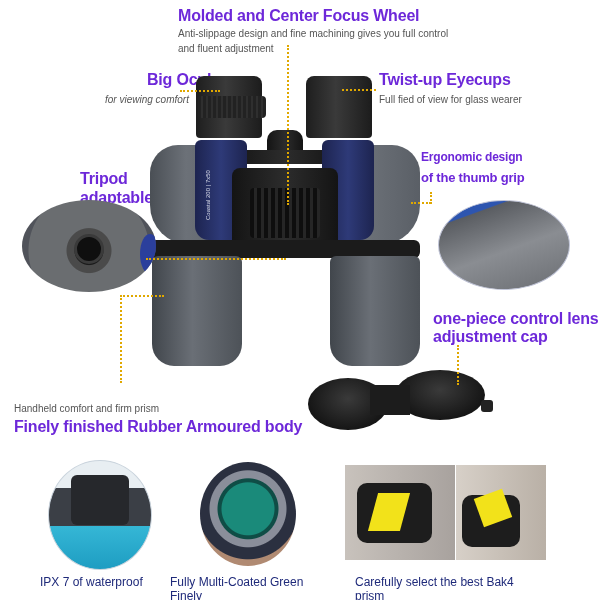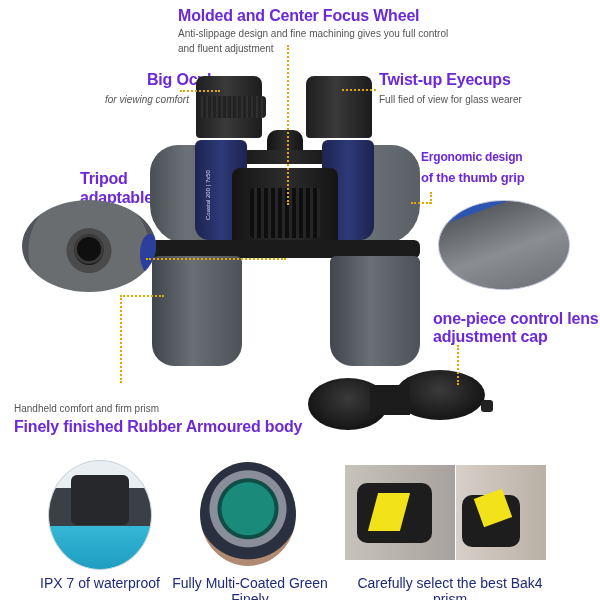--- a/index.html
+++ b/index.html
@@ -2,21 +2,21 @@
 <html><head>
 <meta charset="utf-8">
 <style>
   html, body { margin:0; padding:0; }
   body { width:600px; height:600px; background:#ffffff; position:relative; overflow:hidden; font-family:"Liberation Sans", sans-serif; }
   .abs { position:absolute; }
   .h { color:#6d28d9; font-weight:normal; letter-spacing:-0.2px; }
   .sub { color:#555; font-size:10px; }
   .dot-h { position:absolute; height:0; border-top:2px dotted #e0a800; }
   .dot-v { position:absolute; width:0; border-left:2px dotted #e0a800; }
-  .caption { position:absolute; font-size:14px; color:#1f2a7a; text-align:center; }
+  .caption { position:absolute; font-size:12px; color:#1f2a7a; }
   
   .eyecup { position:absolute; background:linear-gradient(90deg,#1e1e1e,#3a3a3a 45%,#1c1c1c); border-radius:8px 8px 4px 4px; }
   .ring { position:absolute; background:repeating-linear-gradient(90deg,#222 0 3px,#2f2f2f 3px 5px); border-radius:4px; }
   .body-gray { position:absolute; background:linear-gradient(90deg,#4a4f55,#6c7178 40%,#5a5f66); }
   .blue { position:absolute; background:linear-gradient(90deg,#1d2450,#2e3a78 50%,#1d2450); }
   .barrel { position:absolute; background:linear-gradient(90deg,#41464c,#6a6f76 45%,#4d5258); border-radius:6px 6px 22px 22px; }
   .band { position:absolute; background:#1b1b1b; }
   .hinge { position:absolute; background:linear-gradient(90deg,#141414,#2c2c2c 50%,#141414); }
   .inset { position:absolute; border-radius:50%; overflow:hidden; }
 </style>

